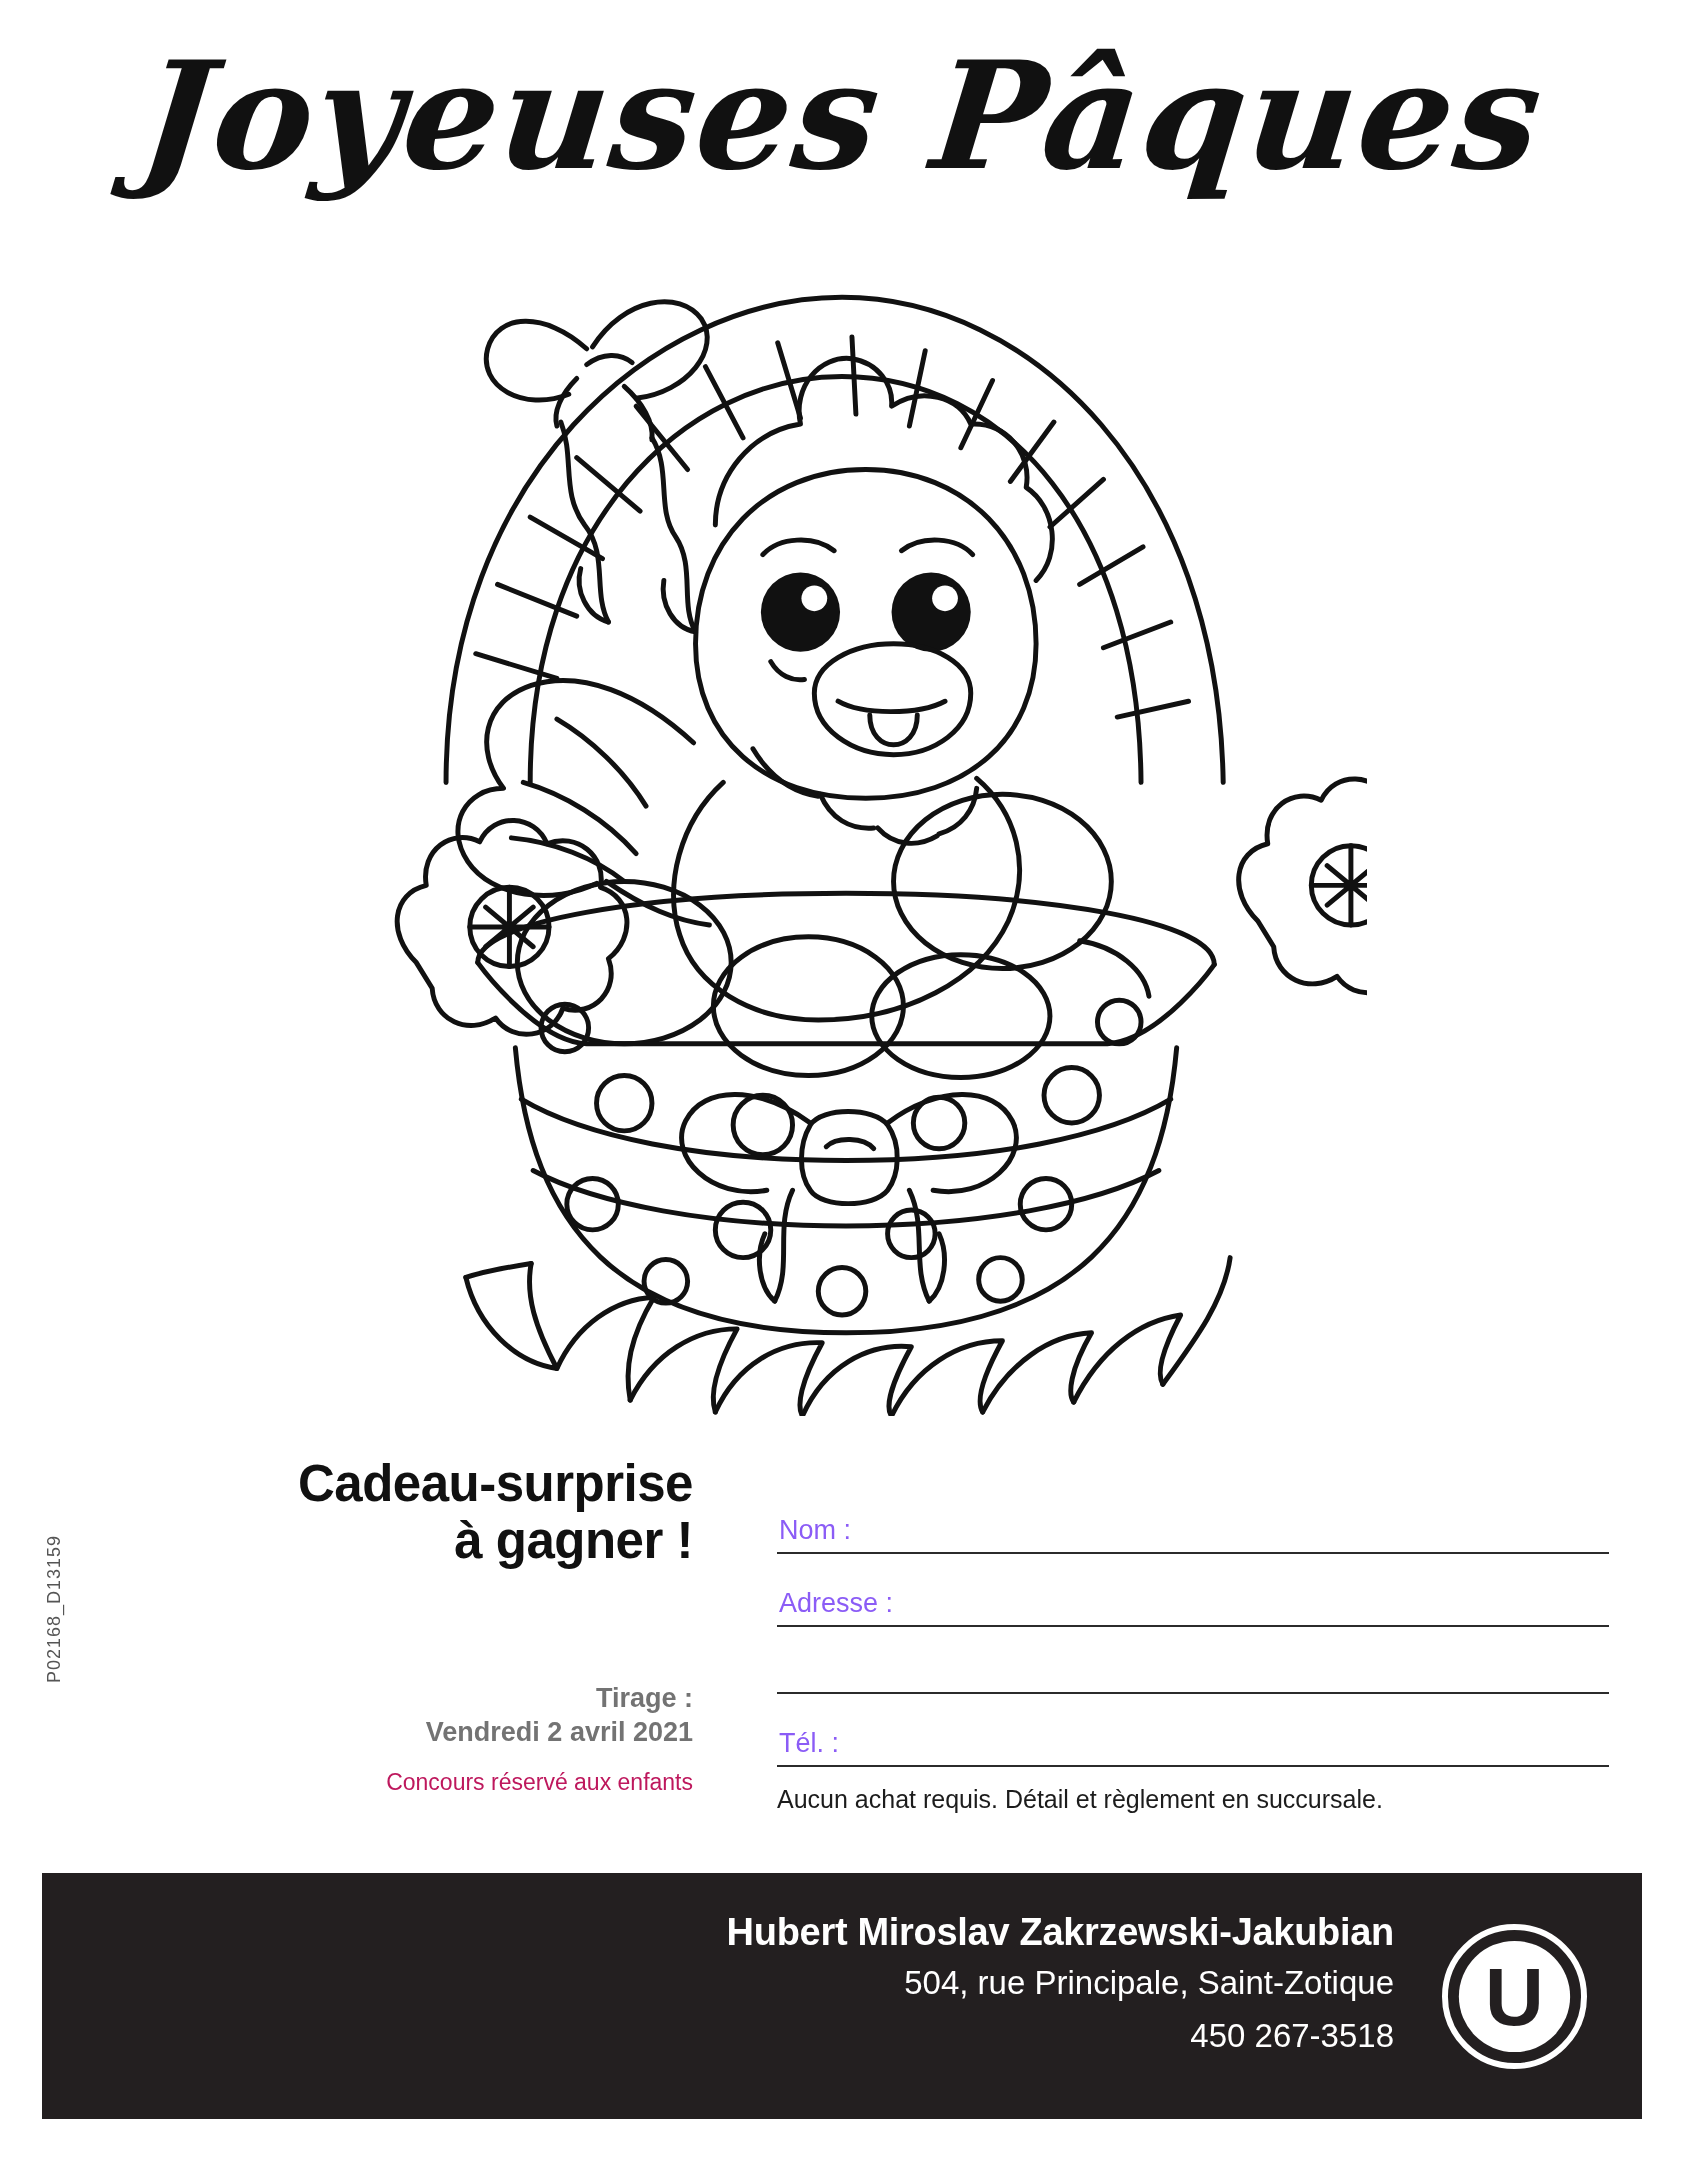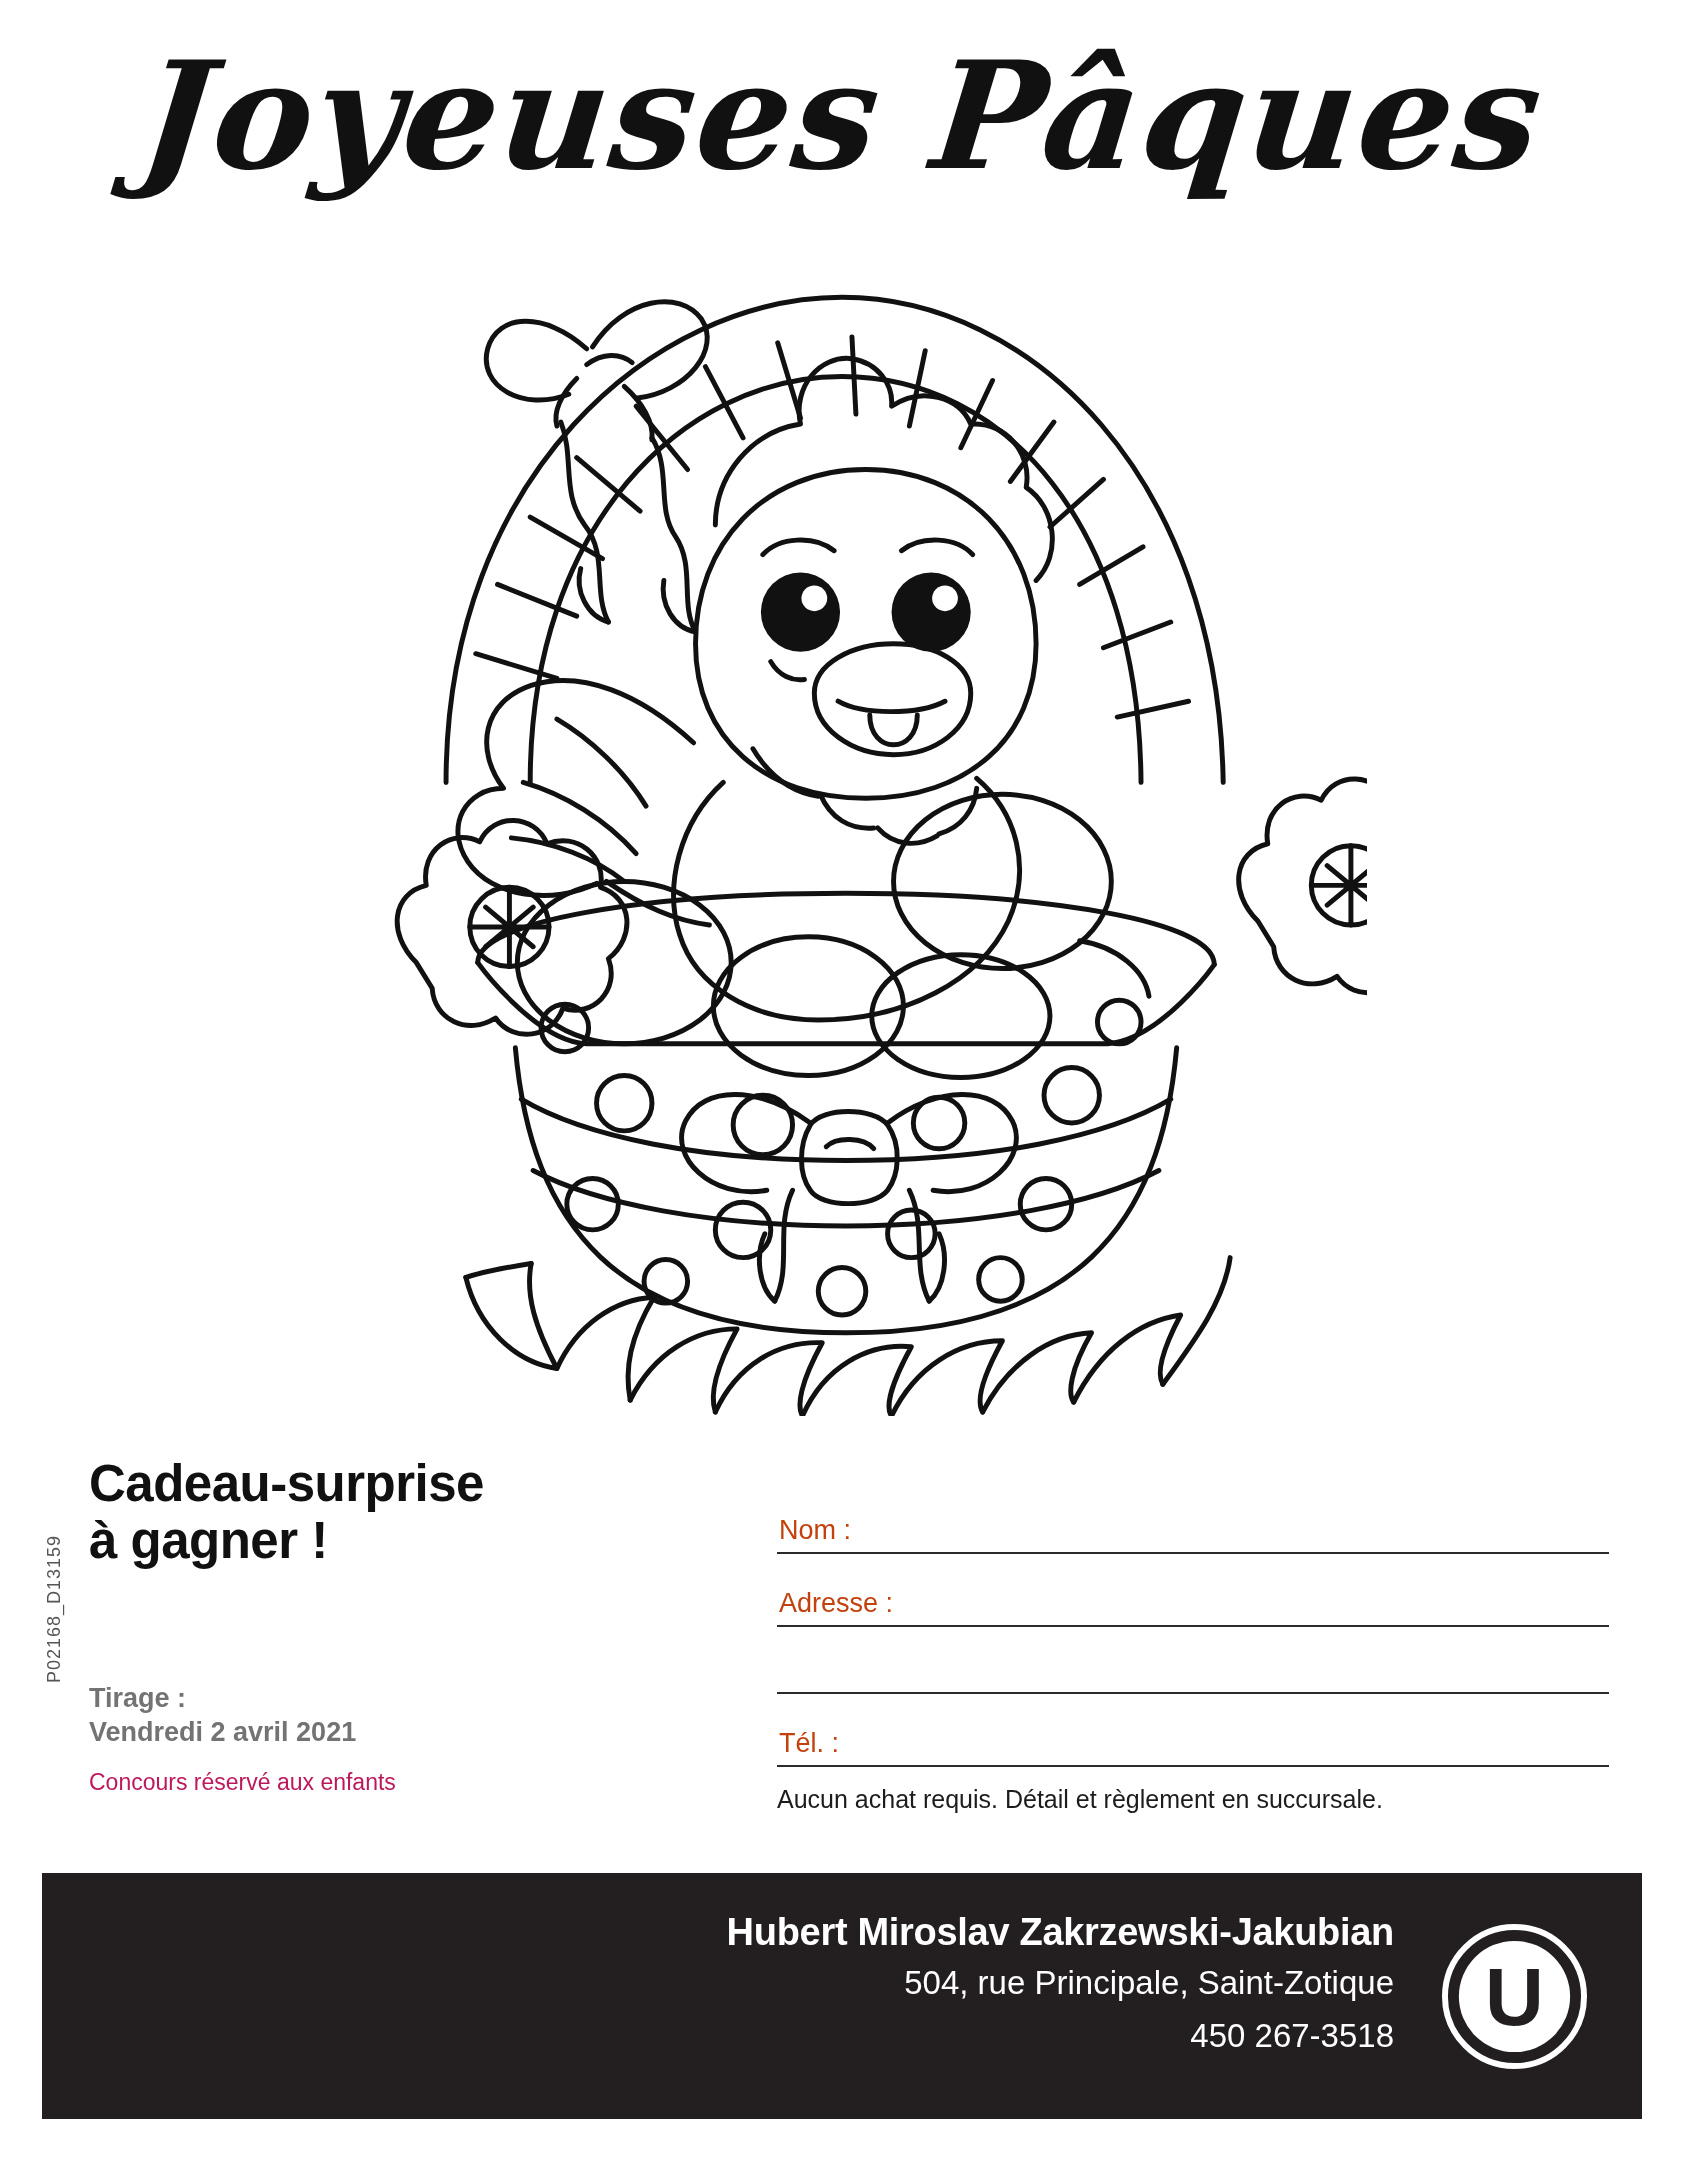--- a/index.html
+++ b/index.html
@@ -49,21 +49,21 @@
     height: 100%;
     display: block;
   }
 
   
   .promo-block {
     position: absolute;
     left: 89px;
     top: 1455px;
     width: 604px;
-    text-align: left;
+    text-align: right;
   }
   .promo-head {
     font-weight: 800;
     font-size: 51px;
     line-height: 1.12;
     letter-spacing: -0.5px;
     color: #111111;
   }
   .promo-draw {
     margin-top: 113px;
@@ -101,21 +101,21 @@
   }
   .field {
     position: relative;
     height: 73px;
   }
   .field .label {
     position: absolute;
     left: 2px;
     bottom: 12px;
     font-size: 27px;
-    color: #c2410c;
+    color: #8b5cf6;
     white-space: nowrap;
   }
   .field .rule {
     position: absolute;
     left: 0;
     right: 0;
     bottom: 4px;
     border-bottom: 2px solid #2b2b2b;
   }
   .field.blank { height: 67px; }

